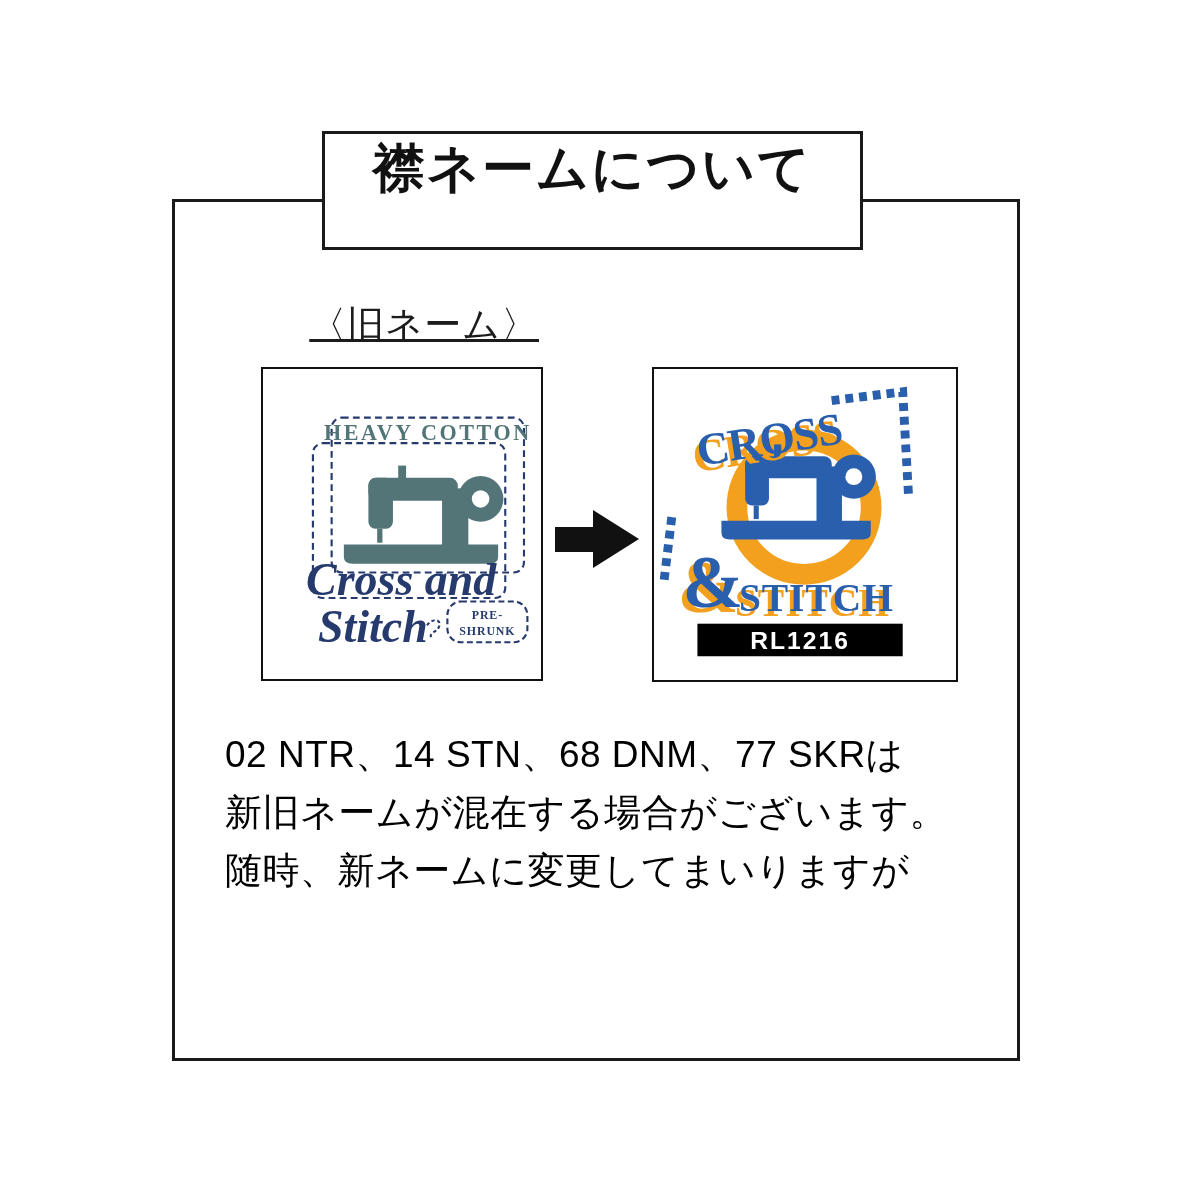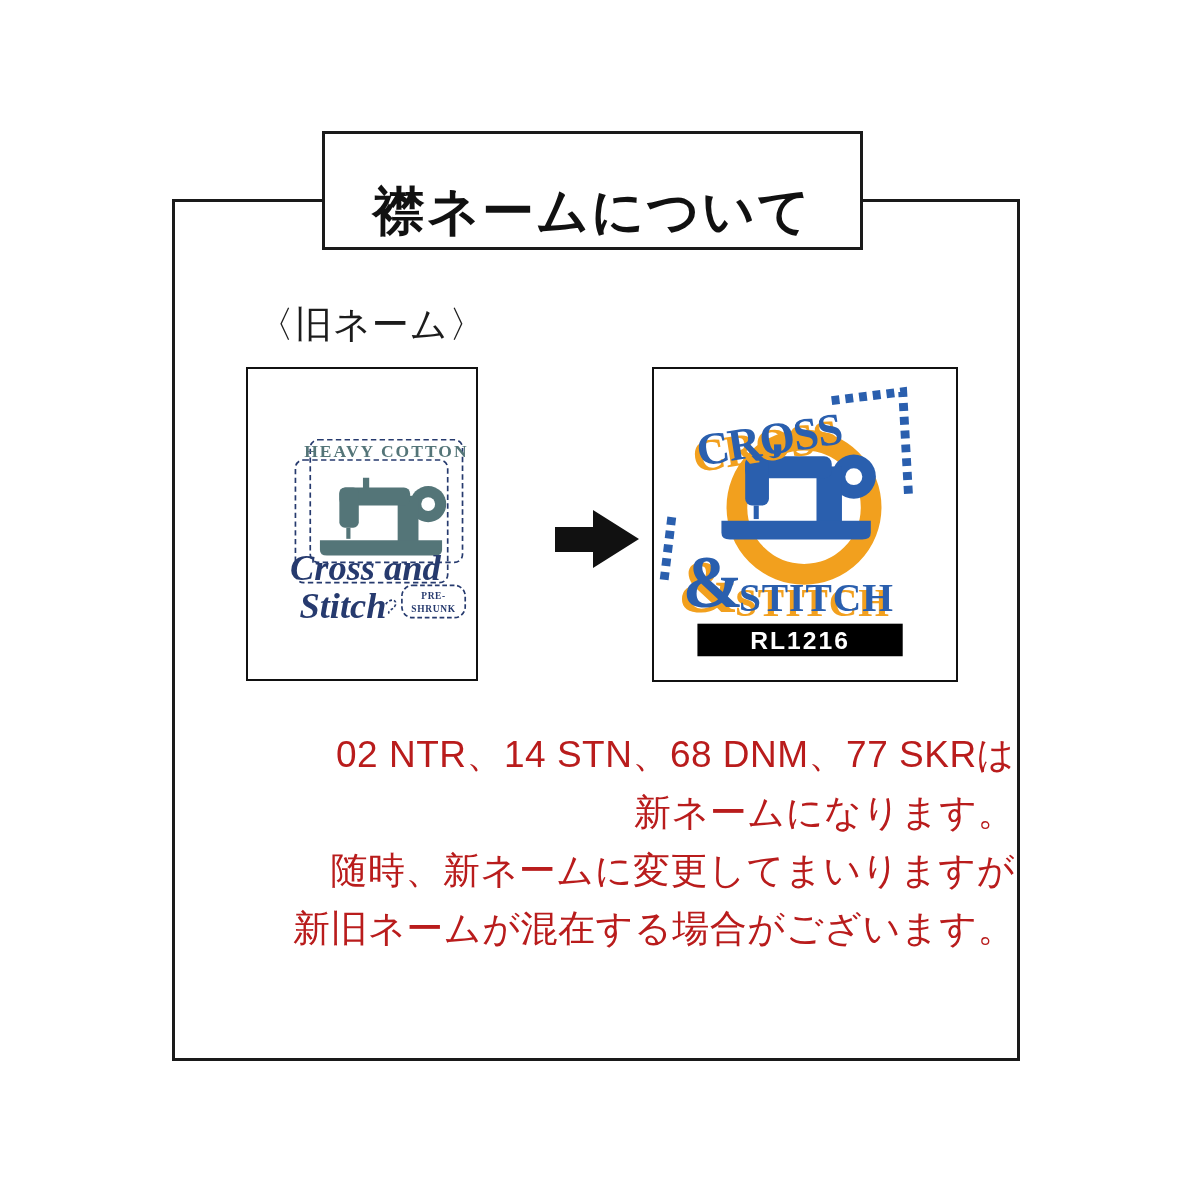--- a/index.html
+++ b/index.html
@@ -16,46 +16,46 @@
     border:3px solid #1a1a1a;
     box-sizing:border-box;
     background:#ffffff;
   }
   .title-box{
     position:absolute;left:322px;top:131px;
     width:541px;height:119px;
     border:3px solid #1a1a1a;
     box-sizing:border-box;
     background:#ffffff;
-    display:flex;align-items:flex-end;justify-content:center;
+    display:flex;align-items:flex-start;justify-content:center;
     font-size:52px;font-weight:700;letter-spacing:2px;color:#111;
     z-index:2;
   }
   .name-heading{
     position:absolute;top:300px;
-    text-align:left;
-    font-size:37px;color:#1c1c1c;letter-spacing:1px;
+    text-align:right;
+    font-size:37px;color:#1c1c1c;letter-spacing:1px;text-decoration:underline;
   }
   .heading-old{left:257px;width:282px;}
   .heading-new{left:652px;width:306px;}
   .label-box{
     position:absolute;top:367px;
     border:2px solid #111;
     box-sizing:border-box;
     background:#fff;
   }
-  .label-box-old{left:246px;width:232px;height:314px;padding-left:38px;}
+  .label-box-old{left:261px;width:282px;height:314px;padding-left:38px;}
   .label-box-new{left:652px;width:306px;height:315px;}
   .label-box svg{display:block;width:100%;height:100%;}
   .arrow{
     position:absolute;left:555px;top:506px;width:84px;height:66px;
   }
   .notes{
     position:absolute;left:225px;top:726px;width:790px;
-    font-size:37px;line-height:58px;color:#b91c1c;letter-spacing:0.5px;text-align:right;
+    font-size:37px;line-height:58px;color:#000000;letter-spacing:0.5px;
   }
 </style>
 </head>
 <body>
 
 <div class="canvas">
 
   <div class="panel"></div>
 
   <div class="title-box">
@@ -132,18 +132,17 @@
       <text x="82" y="250" font-family="Liberation Serif, DejaVu Serif, serif" font-weight="bold" font-size="40" letter-spacing="1" fill="#f2a01e">STITCH</text>
       <text x="86" y="245" font-family="Liberation Serif, DejaVu Serif, serif" font-weight="bold" font-size="40" letter-spacing="1" fill="#2a5fae">STITCH</text>
 
       <rect x="44" y="258" width="208" height="33" fill="#000000"></rect>
       <text x="148" y="284" text-anchor="middle" font-family="Liberation Sans, DejaVu Sans, sans-serif" font-weight="bold" font-size="25" letter-spacing="2" fill="#ffffff">RL1216</text>
     </svg>
   </div>
 
   <div class="notes">
     <div>02 NTR、14 STN、68 DNM、77 SKRは</div>
-    <div>新ネームになります。</div>
+    <div>新旧ネームが混在する場合がございます。</div>
     <div>随時、新ネームに変更してまいりますが</div>
-    <div>新旧ネームが混在する場合がございます。</div>
   </div>
 
 </div>
 
 </body></html>

